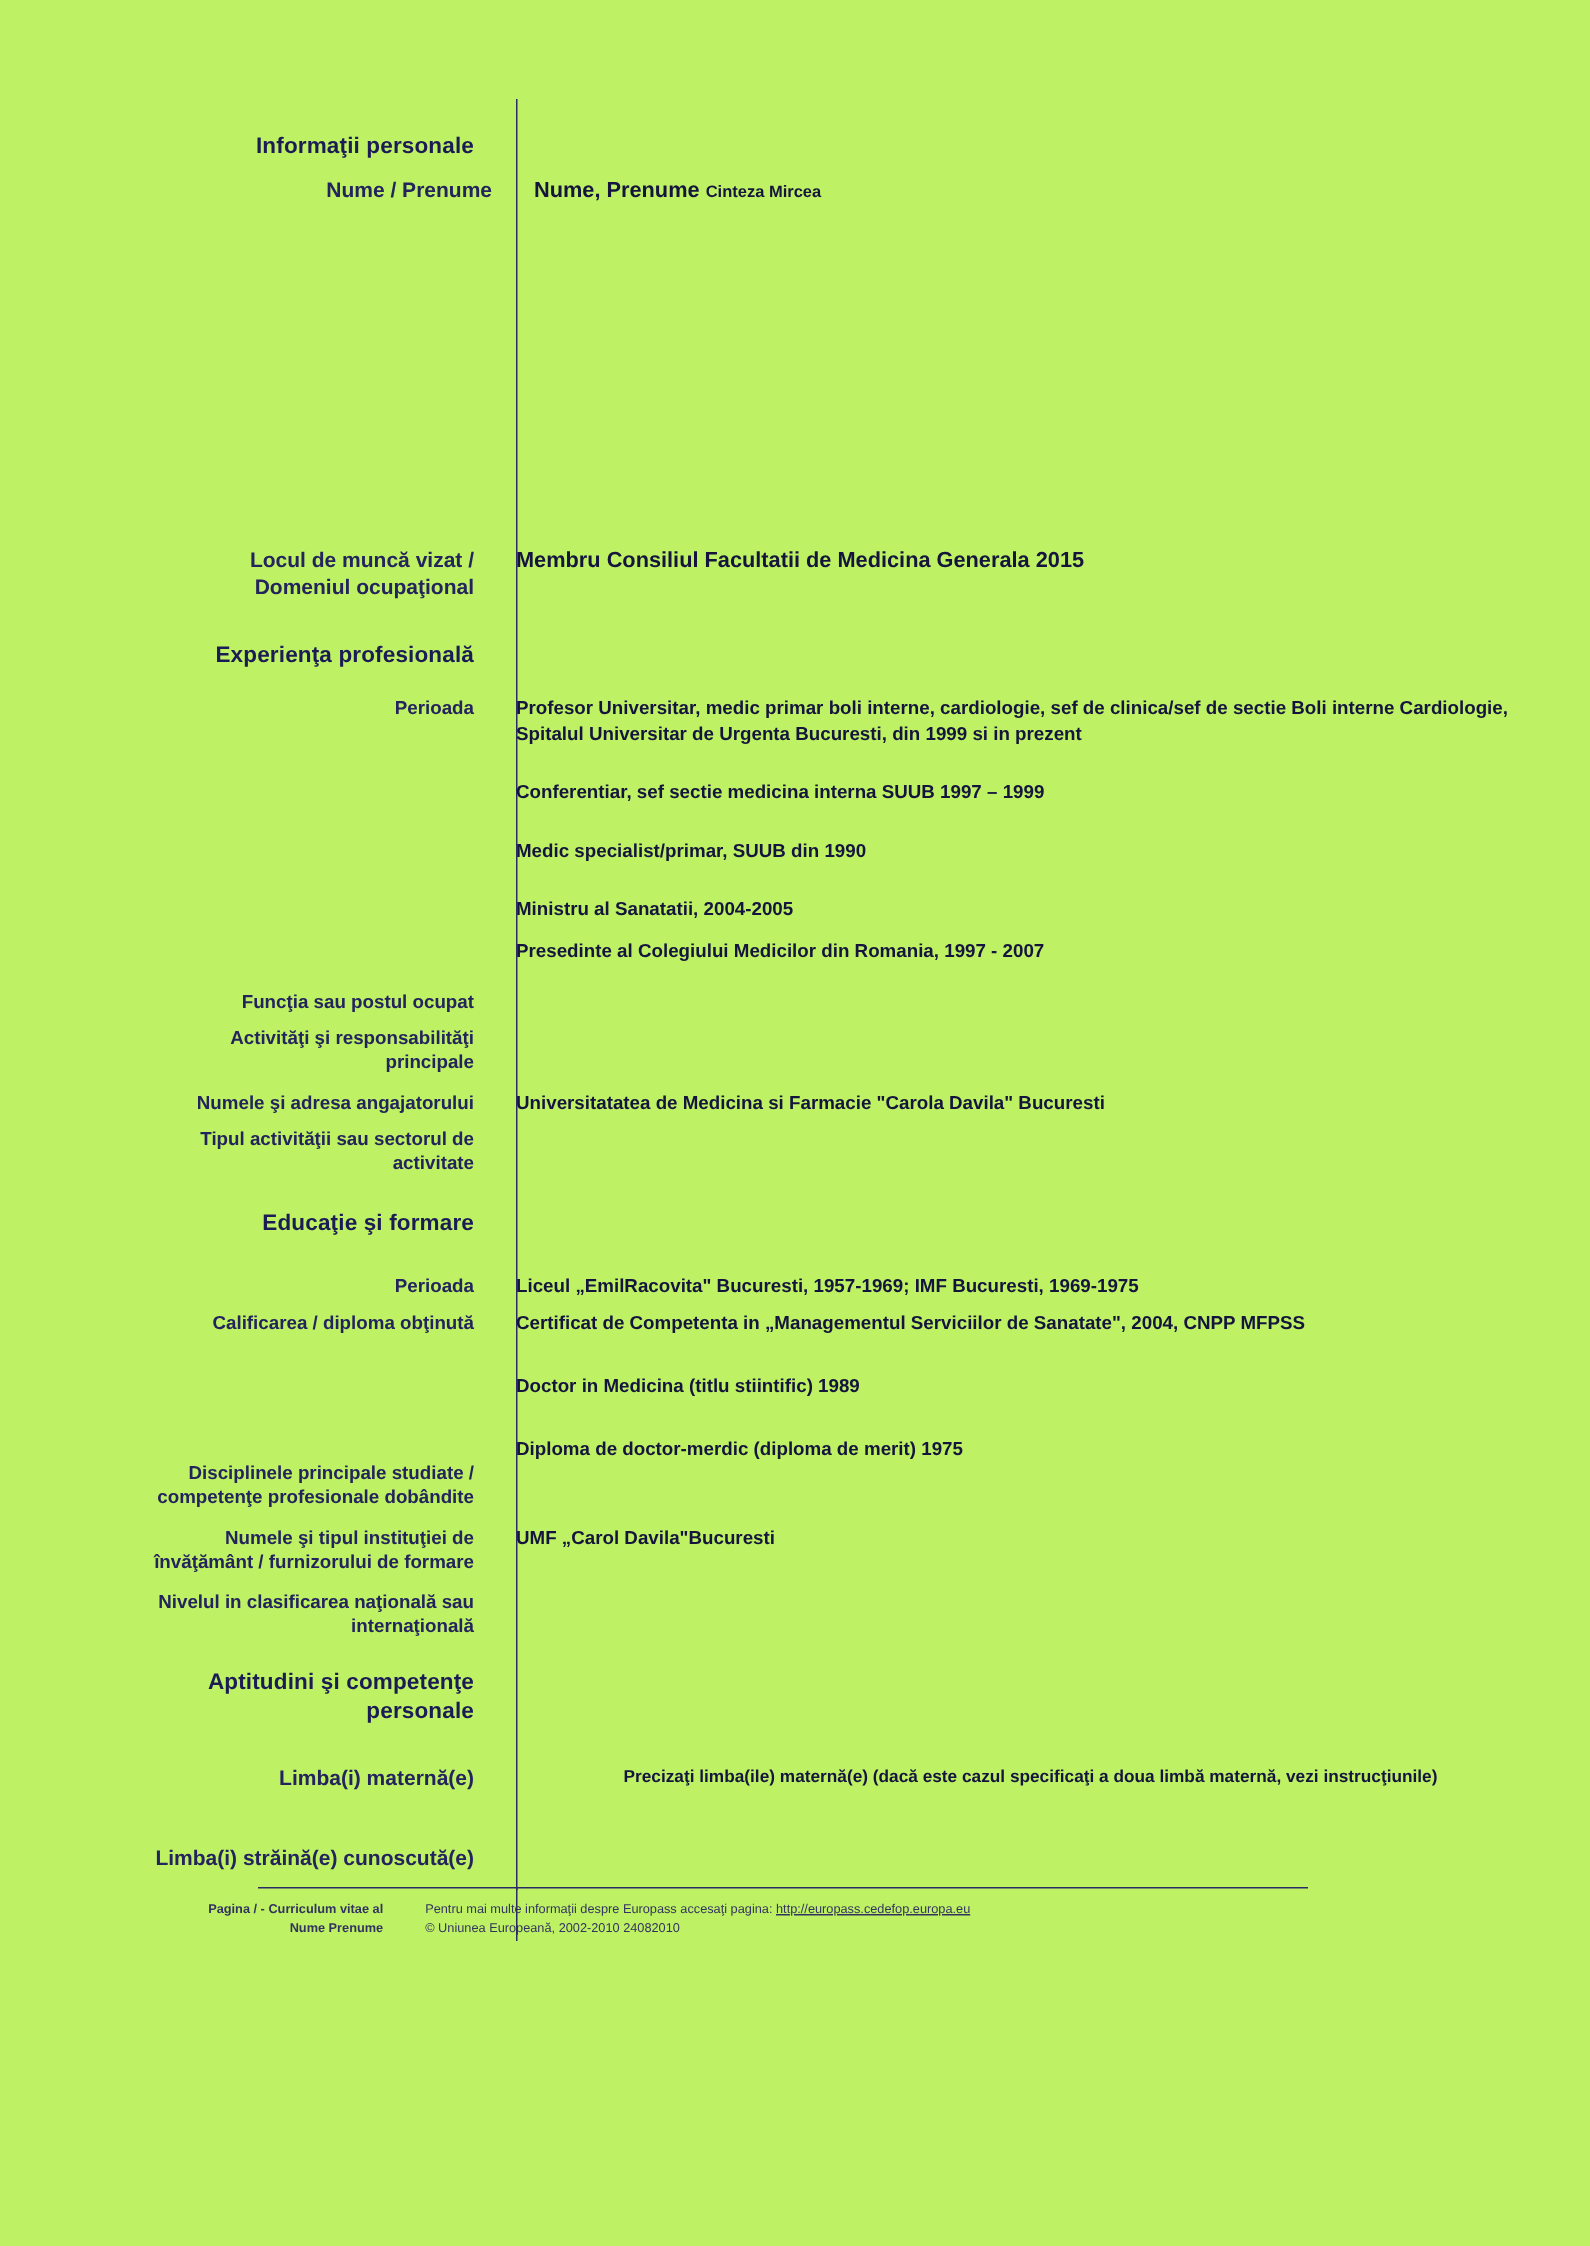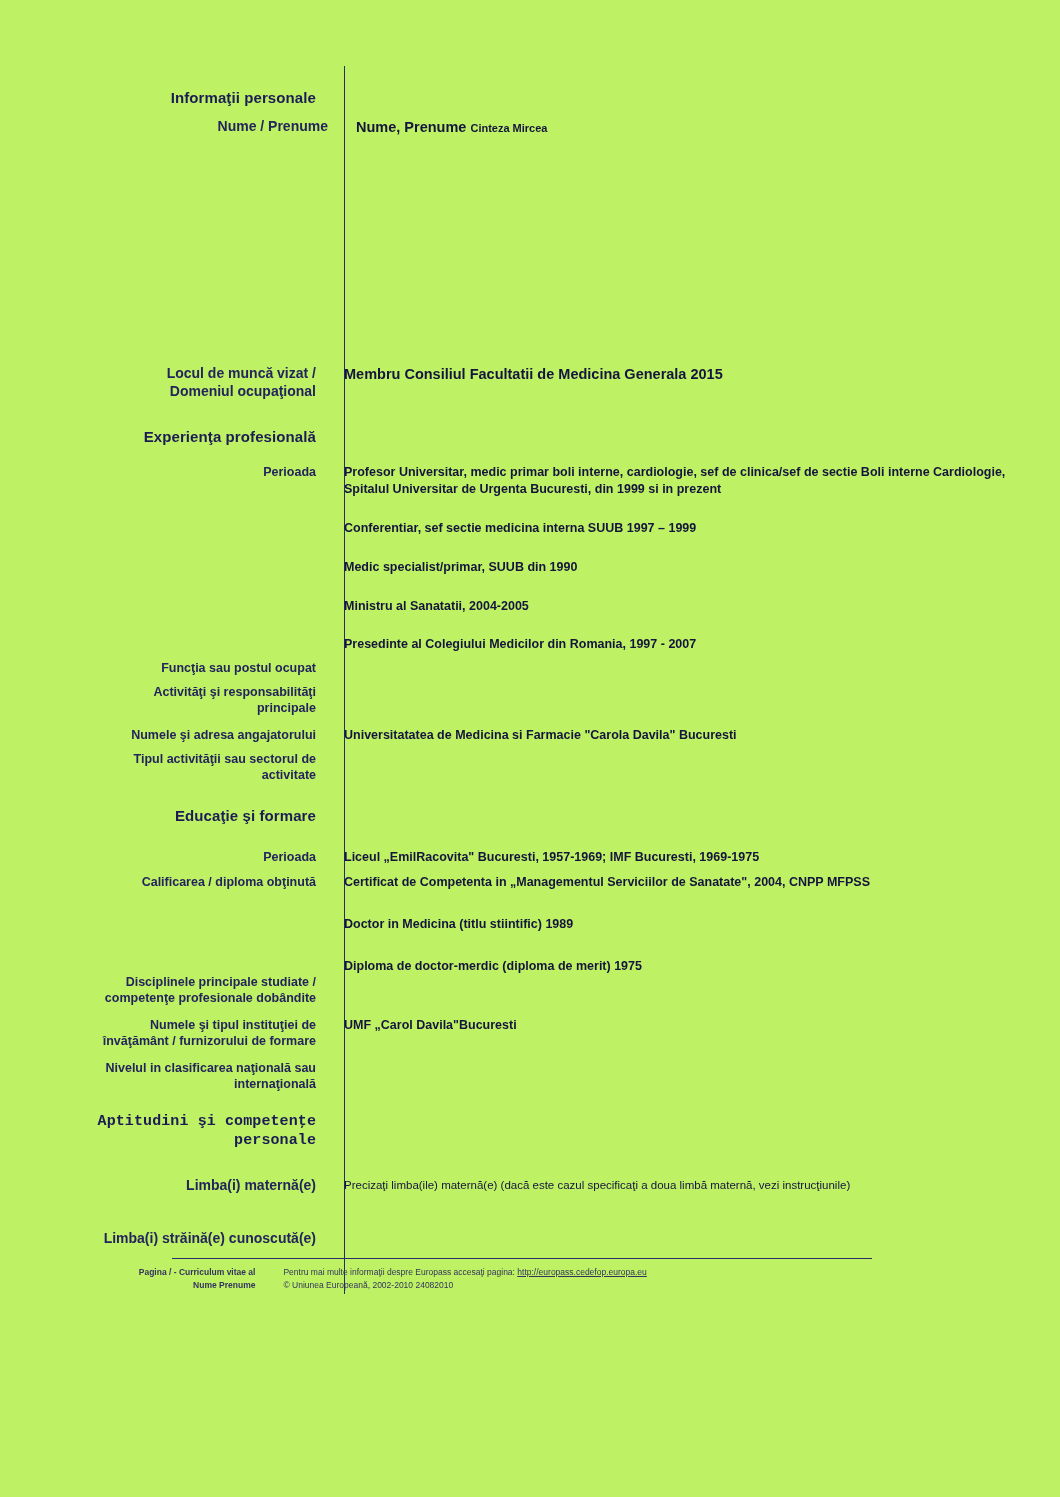--- a/index.html
+++ b/index.html
@@ -85,22 +85,23 @@
   .value.big {
     font-size: 14.5px;
     font-weight: bold;
   }
   .value .sub {
     font-size: 11px;
     font-weight: bold;
   }
   .value.para {
     font-size: 11.5px;
-    font-weight: normal;
+    font-weight: bold;
     line-height: 1.5;
+    text-align: center;
   }
 
   .footer {
     position: absolute;
     left: 0;
     top: 1266px;
     width: 838px;
     display: flex;
     font-size: 8.5px;
     color: #33335f;
@@ -155,21 +156,21 @@
     <div class="label section">Experienţa profesională</div>
     <div class="value"></div>
   </div>
 
   <div class="row" style="top:464px;">
     <div class="label">Perioada</div>
     <div class="value">
       <div style="margin-bottom:22px;">Profesor Universitar, medic primar boli interne, cardiologie, sef de clinica/sef de sectie Boli interne Cardiologie, Spitalul Universitar de Urgenta  Bucuresti, din 1999 si in prezent</div>
       <div style="margin-bottom:22px;">Conferentiar, sef sectie medicina interna SUUB 1997 – 1999</div>
       <div style="margin-bottom:22px;">Medic specialist/primar, SUUB din 1990</div>
-      <div style="margin-bottom:22px;">Ministru al Sanatatii, 2004-2005</div>
+      <div style="margin-bottom:12px;">Ministru al Sanatatii, 2004-2005</div>
       <div>Presedinte al Colegiului Medicilor din Romania, 1997 - 2007</div>
     </div>
   </div>
 
   <div class="row" style="top:660px;">
     <div class="label">Funcţia sau postul ocupat</div>
     <div class="value"></div>
   </div>
 
   <div class="row" style="top:684px;flex-direction:column;">
@@ -229,21 +230,21 @@
   </div>
 
   <div class="row" style="top:1060px;">
     <div class="label">
       <div>Nivelul in clasificarea naţională sau</div>
       <div>internaţională</div>
     </div>
     <div class="value"></div>
   </div>
 
-  <div class="row" style="top:1112px;font-family:Liberation Mono, monospace;">
+  <div class="row" style="top:1112px;">
     <div class="label section">
       <div>Aptitudini şi competenţe</div>
       <div>personale</div>
     </div>
     <div class="value"></div>
   </div>
 
   <div class="row" style="top:1177px;">
     <div class="label big">Limba(i) maternă(e)</div>
     <div class="value para">Precizaţi limba(ile) maternă(e) (dacă este cazul specificaţi a doua limbă maternă, vezi instrucţiunile)</div>

